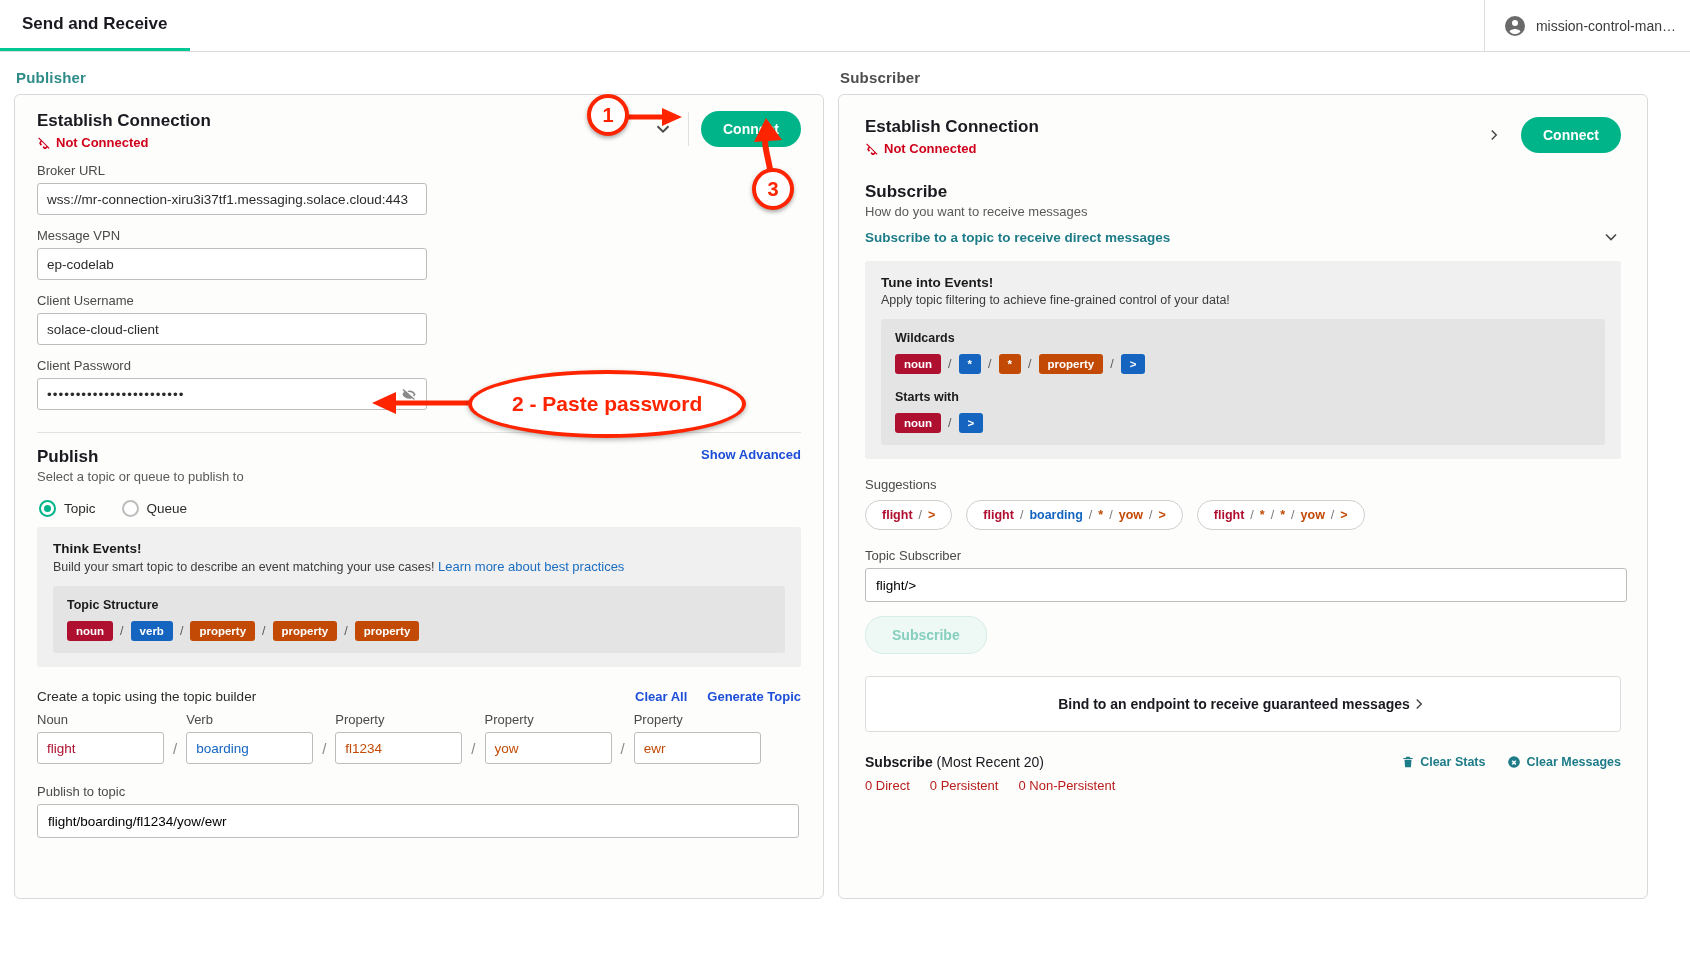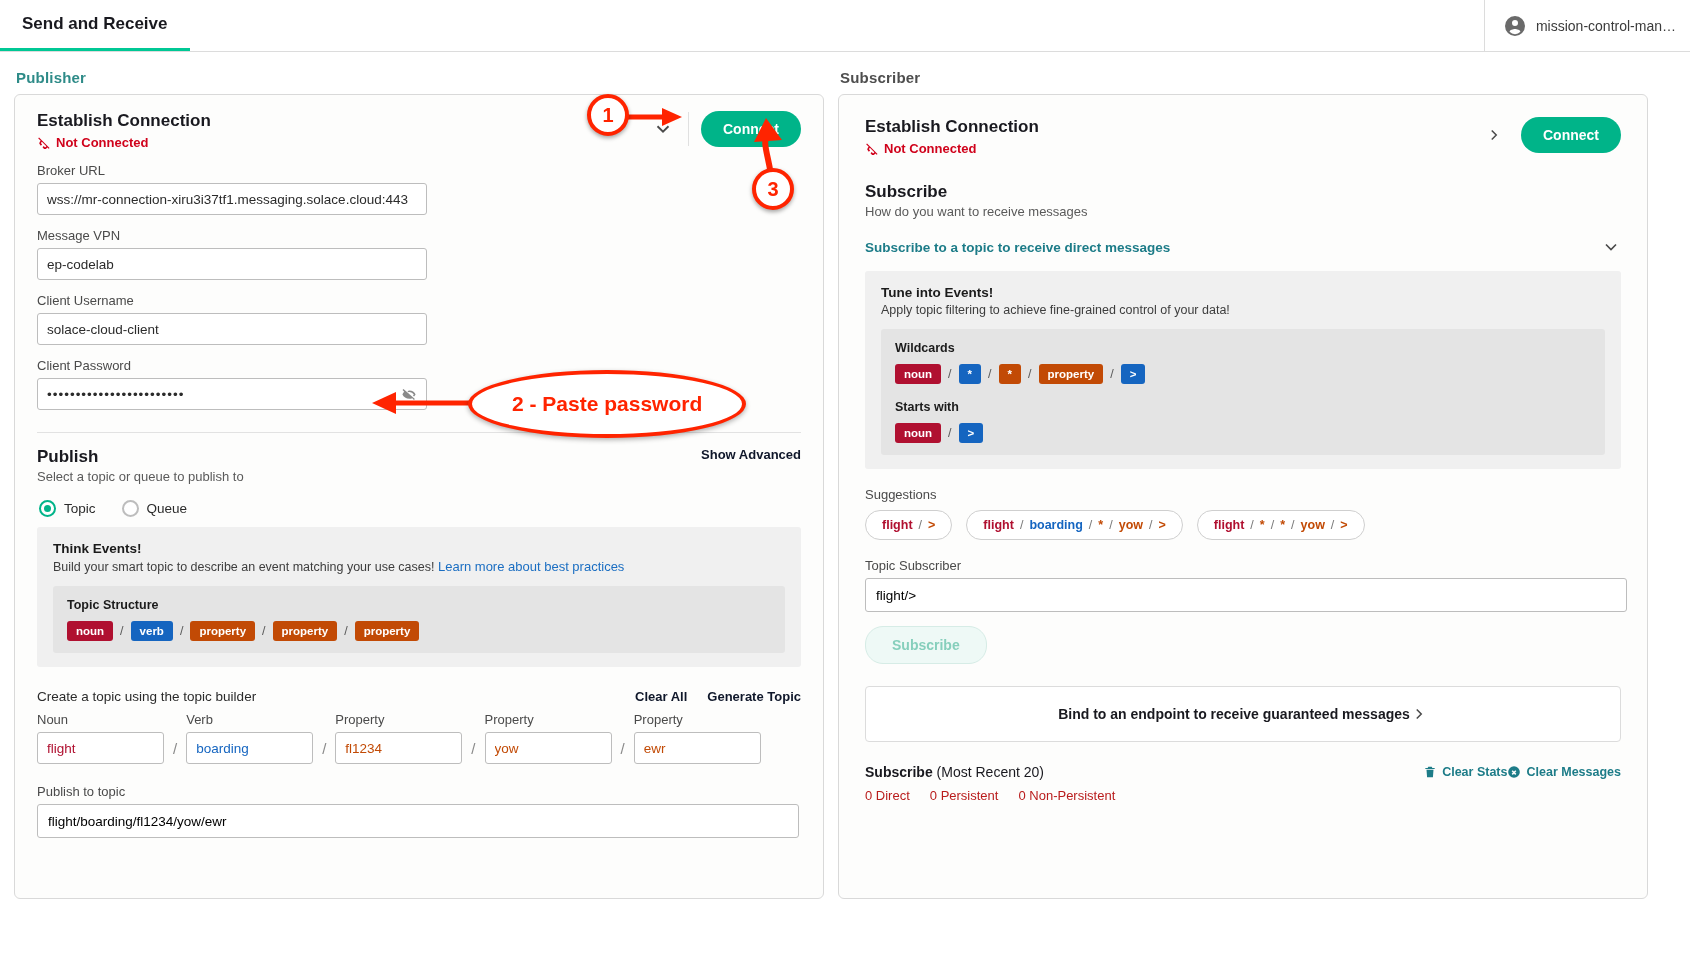--- a/index.html
+++ b/index.html
@@ -84,21 +84,21 @@
     background: #fff; font-size: 13.5px; color: #2b2b2b;
     padding: 0 9px; font-family: "Liberation Sans", sans-serif;
   }
   .pw-wrap { position: relative; width: 390px; }
   .pw-dots { letter-spacing: 1px; }
   .eye-icon { position: absolute; right: 9px; top: 8px; color: #8a8a8a; width: 17px; height: 17px; }
 
   .hr { border: none; border-top: 1px solid #e2e2e2; margin: 22px 0 14px 0; }
 
   .pub-head { display: flex; align-items: flex-start; justify-content: space-between; }
-  .link { color: #0f172a; font-size: 13px; text-decoration: none; cursor: pointer; font-weight: bold; }
+  .link { color: #1d4ed8; font-size: 13px; text-decoration: none; cursor: pointer; font-weight: bold; }
   .link-plain { color: #1b6ec2; font-weight: normal; }
   .sub-label { font-size: 13px; color: #5a5a5a; margin-top: 2px; }
 
   .radios { display: flex; align-items: center; gap: 26px; margin: 16px 0 4px 2px; }
   .radio { display: flex; align-items: center; gap: 8px; cursor: pointer; }
   .radio-dot { width: 17px; height: 17px; border-radius: 50%; border: 2px solid #bdbdbd; background: #fff; position: relative; }
   .radio.on .radio-dot { border-color: #00b489; }
   .radio.on .radio-dot::after {
     content: ""; position: absolute; left: 3px; top: 3px;
     width: 7px; height: 7px; border-radius: 50%; background: #00b489;
@@ -149,21 +149,21 @@
     padding: 0 10px; font-size: 13.5px; font-family: "Liberation Sans", sans-serif;
   }
 
   
   .sub-sec-title { font-size: 17px; font-weight: bold; color: #19191f; }
   .sub-head-ctrl { display: flex; align-items: center; gap: 18px; }
   .chev-right { color: #4a4a4a; width: 18px; height: 18px; cursor: pointer; }
 
   .accordion-row {
     display: flex; align-items: center; justify-content: space-between;
-    margin-top: 18px; cursor: pointer;
+    margin-top: 8px; cursor: pointer;
   }
   .accordion-title { color: #1d7c88; font-size: 13.5px; font-weight: bold; }
 
   .sugg-label { font-size: 13px; color: #4a4a4a; margin-top: 18px; }
   .sugg-row { display: flex; gap: 14px; margin-top: 8px; flex-wrap: wrap; }
   .sugg-pill {
     border: 1px solid #cfcfcf; border-radius: 17px; background: #fff;
     padding: 7px 16px; display: flex; align-items: center; gap: 6px; cursor: pointer;
   }
   .sugg-tok { font-size: 12.5px; font-weight: bold; }
@@ -182,21 +182,21 @@
   .bind-card {
     margin-top: 22px; border: 1px solid #dcdcdc; border-radius: 4px;
     background: #fff; padding: 18px 20px;
     display: flex; align-items: center; justify-content: center; cursor: pointer;
   }
   .bind-title { color: #19191f; font-size: 14px; font-weight: bold; }
 
   .msg-row { display: flex; align-items: center; justify-content: space-between; margin-top: 22px; }
   .msg-title { font-size: 14px; color: #19191f; }
   .msg-title b { font-weight: bold; }
-  .msg-actions { display: flex; }
+  .msg-actions { display: flex; gap: 22px; }
   .msg-action { display: flex; align-items: center; gap: 5px; color: #1d7c88; font-size: 12.5px; font-weight: bold; cursor: pointer; }
   .msg-counts { font-size: 13px; color: #b91c1c; margin-top: 8px; display: flex; gap: 20px; }
   .callout-num {
     position: absolute; width: 42px; height: 42px; border-radius: 50%;
     background: #fff; border: 4px solid #ff2400;
     display: flex; align-items: center; justify-content: center;
     color: #ff2400; font-size: 20px; font-weight: bold;
     box-shadow: 0 2px 4px rgba(0,0,0,.35);
   }
   .callout-bubble {

